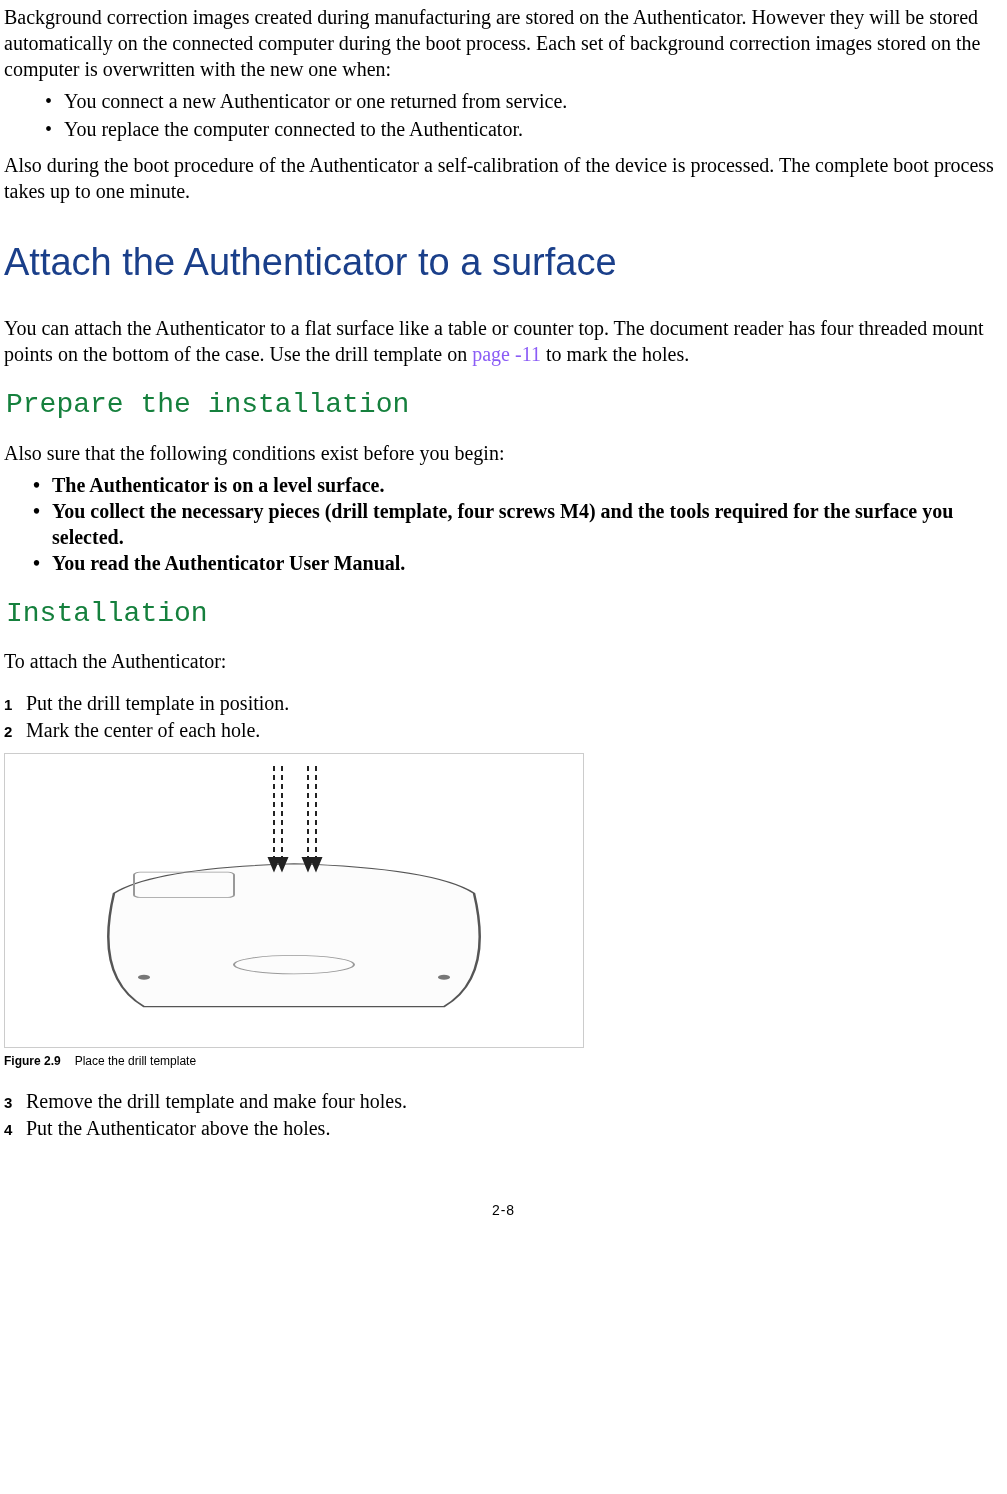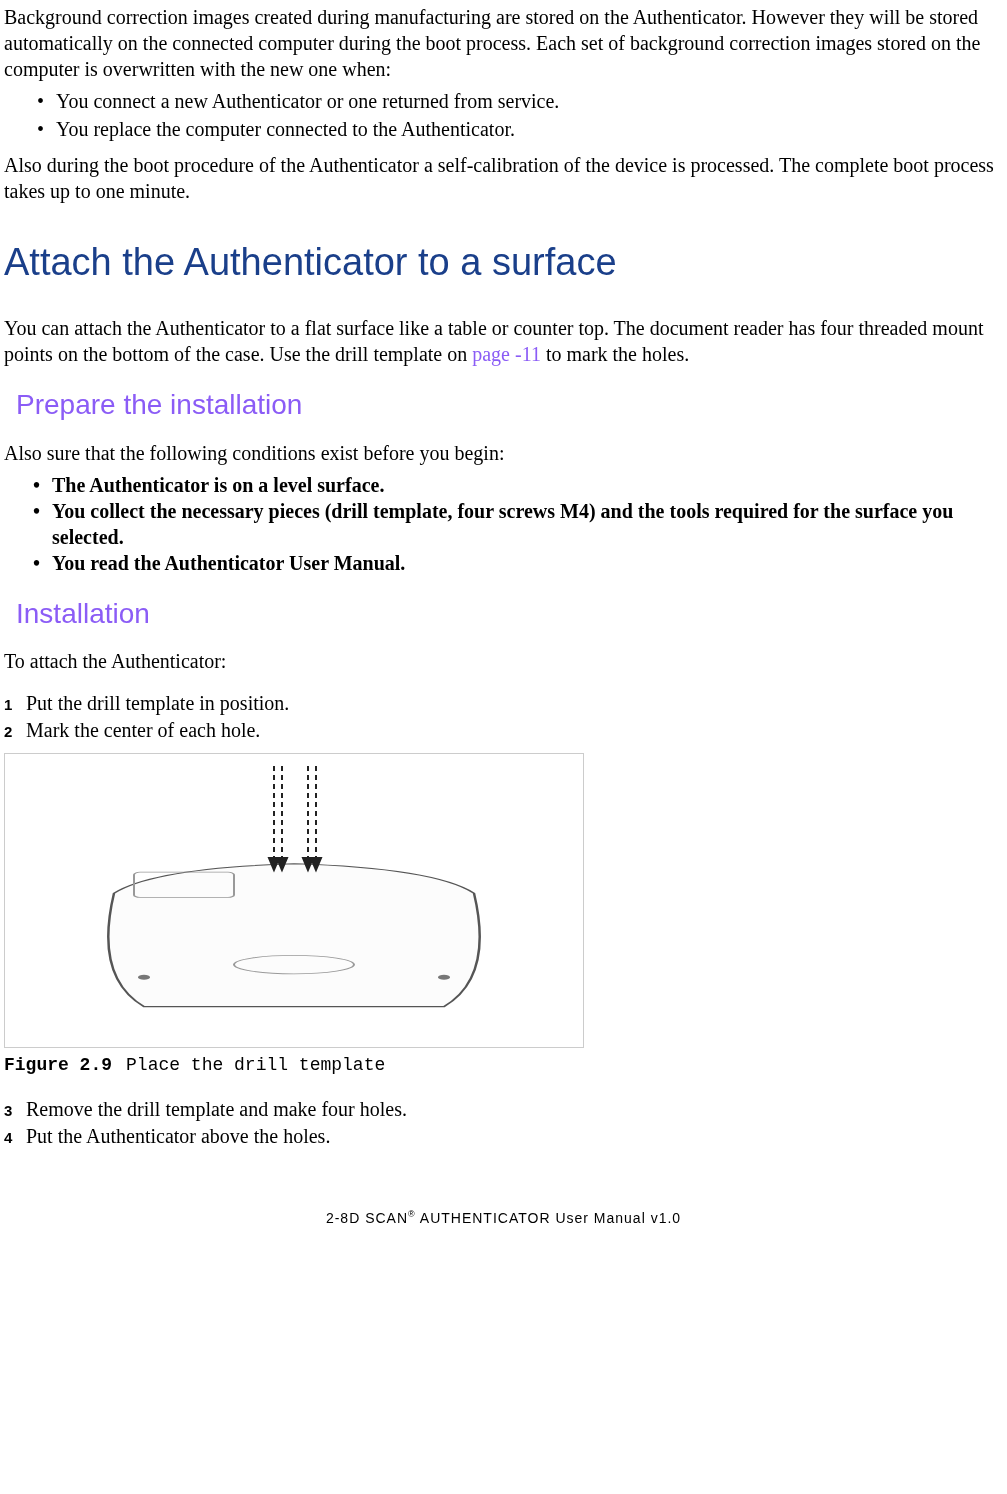--- a/index.html
+++ b/index.html
@@ -8,36 +8,36 @@
     line-height: 1.3;
     color: #000;
     margin: 0;
     padding: 4px 4px 20px 4px;
     width: 1007px;
     box-sizing: border-box;
     background: #fff;
   }
   .para { margin: 0 0 4px 0; }
   .bullets { margin: 6px 0 10px 0; padding-left: 46px; }
-  .bullets li { margin: 2px 4px; padding-left: 2px; }
+  .bullets li { margin: 2px 12px; padding-left: 2px; }
   .bullets li::marker { content: "•  "; }
   .spaced-bullets li { margin: 0 0; font-weight: bold; }
   h1.section {
     font-family: Liberation Sans, sans-serif;
     font-weight: 400;
     font-size: 38px;
     color: #1a3f8a;
     margin: 34px 0 28px 0;
   }
   h2.subsection {
-    font-family: Liberation Sans, sans-serif;
+    font-family: Liberation Mono, monospace;
     font-weight: 400;
     font-size: 28px;
-    color: #8b5cf6;
-    margin: 20px 0 16px 12px;
+    color: #15803d;
+    margin: 20px 0 16px 2px;
   }
   .link { color: #8b5cf6; }
   ol.numbered {
     list-style: none;
     padding-left: 0;
     margin: 16px 0 10px 0;
   }
   ol.numbered li {
     display: flex;
     align-items: baseline;
@@ -57,22 +57,22 @@
     border: 1px solid #ccc;
     margin-top: 8px;
     position: relative;
     overflow: hidden;
     display:flex;
     align-items:center;
     justify-content:center;
     box-sizing:border-box;
   }
   .figure-caption {
-    font-family: Liberation Mono, monospace;
-    font-size: 18px;
+    font-family: Liberation Sans, sans-serif;
+    font-size: 12px;
     margin: 6px 0 18px 0;
   }
   .figure-caption .fignum { font-weight: 700; margin-right: 14px; }
   .footer {
     display: flex;
     justify-content: center;
     font-family: Liberation Sans, sans-serif;
     font-size: 14px;
     letter-spacing: 1px;
     margin-top: 60px;
@@ -154,14 +154,13 @@
       <span>Remove the drill template and make four holes.</span>
     </li>
   <li>
       <span class="num">4</span>
       <span>Put the Authenticator above the holes.</span>
     </li>
 </ol>
 
 <div class="footer">
   <span>2-8</span>
-  <span>D SCAN<sup>®</sup>  AUTHENTICATOR User Manual  v1.0</span>
 </div>
 
 </body></html>

